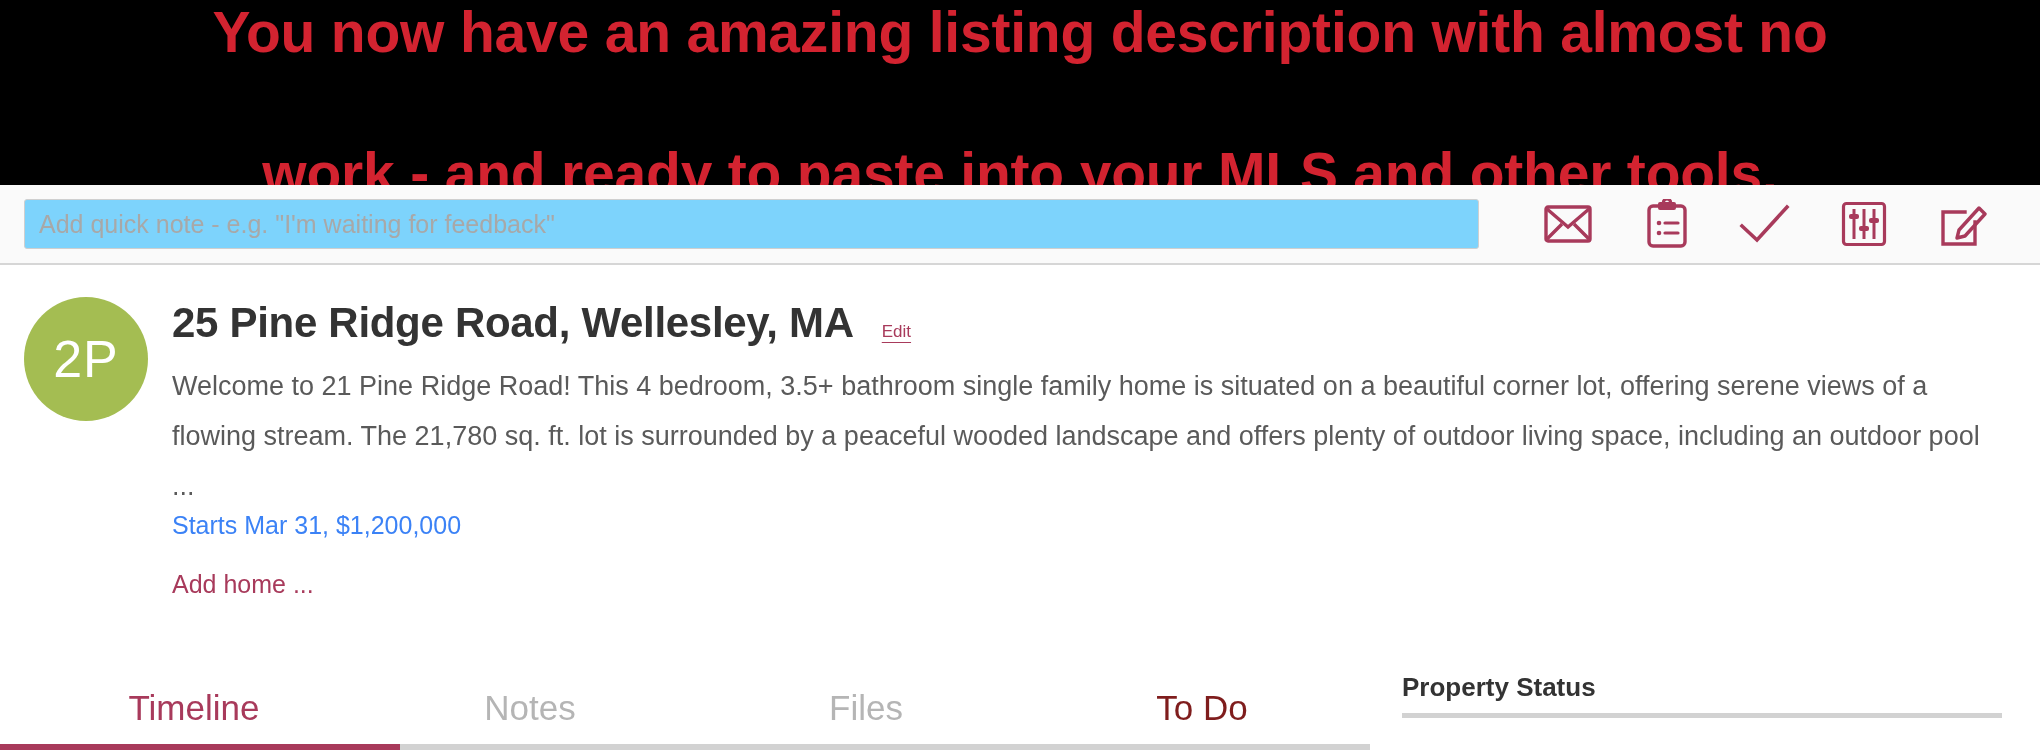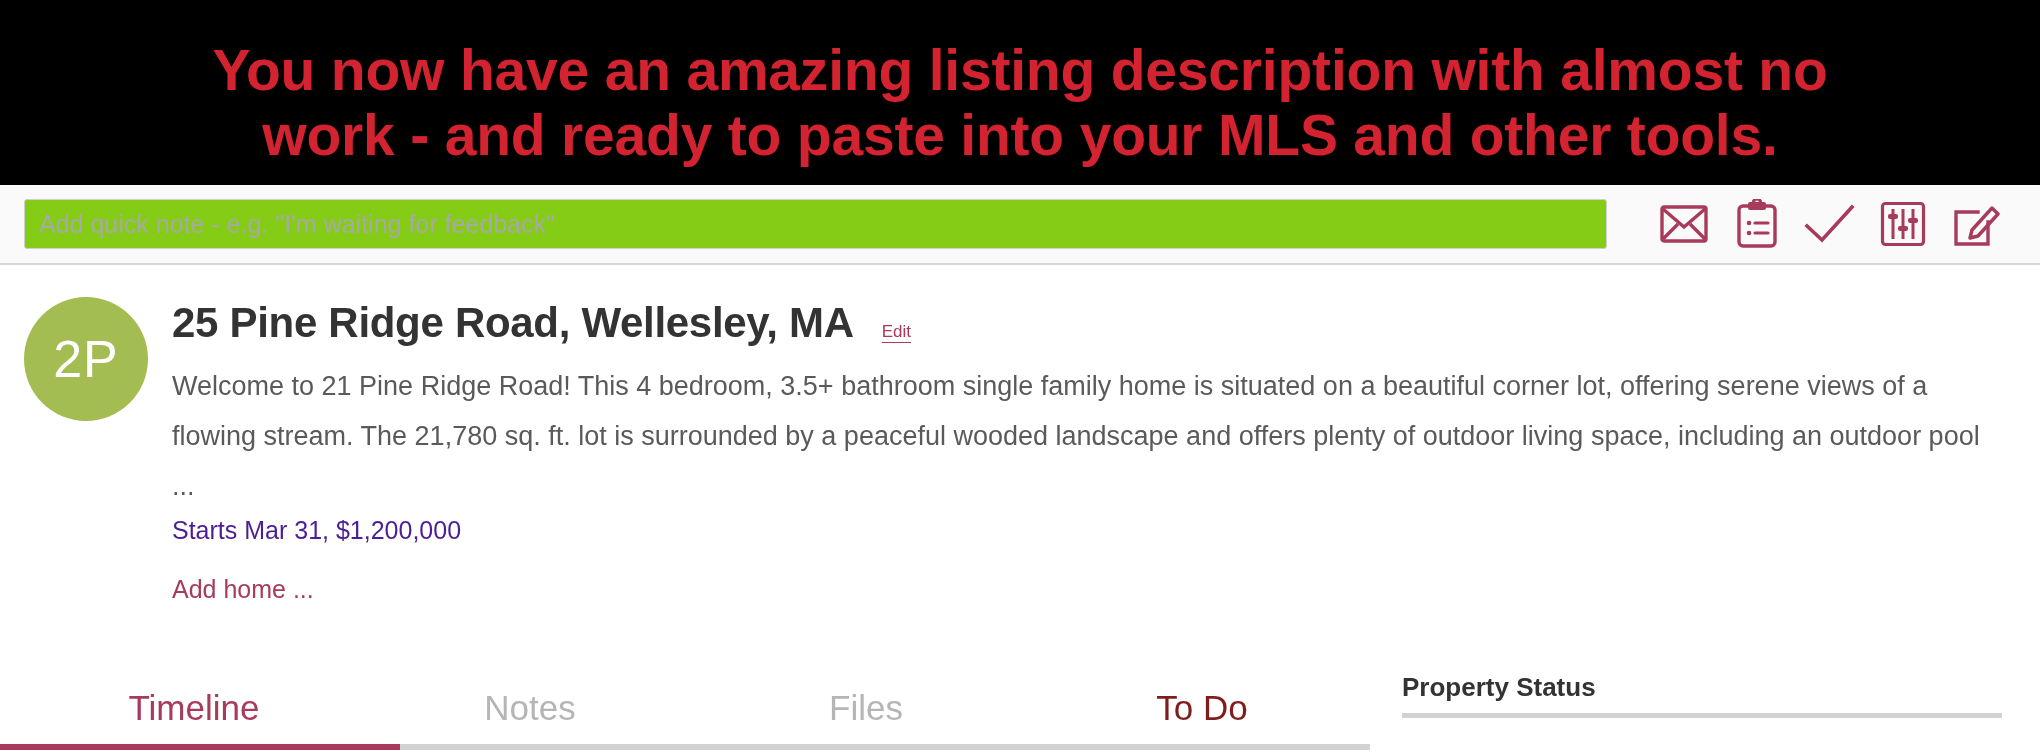--- a/index.html
+++ b/index.html
@@ -21,21 +21,21 @@
   
   .banner {
     position: absolute;
     left: 0; top: 0;
     width: 2040px;
     height: 206px;
     background: #000000;
     display: flex;
     flex-direction: column;
     align-items: center;
-    justify-content: center;
+    justify-content: space-between;
     padding: 0 60px;
   }
   .banner-line {
     color: #d32330;
     font-size: 57px;
     font-weight: bold;
     line-height: 1.14;
     text-align: center;
     white-space: nowrap;
     letter-spacing: -0.2px;
@@ -47,25 +47,25 @@
     left: 0; top: 185px;
     width: 2040px;
     height: 80px;
     background: #fafafa;
     border-bottom: 2px solid #d6d6d6;
     display: flex;
     align-items: center;
     padding: 0 24px;
   }
   .note-input {
-    width: 1583px;
+    width: 1455px;
     height: 50px;
     border: 1px solid #cfcfcf;
     border-radius: 3px;
-    background: #84cc16;
+    background: #7dd3fc;
     font-family: "Liberation Sans", sans-serif;
     font-size: 25px;
     color: #333333;
     padding: 0 14px;
     outline: none;
   }
   .note-input::placeholder { color: #a8a8a8; }
 
   .tool-icons {
     display: flex;
@@ -134,23 +134,22 @@
   }
 
   .record-desc {
     margin-top: 14px;
     font-size: 27px;
     line-height: 50px;
     color: #5a5a5a;
     max-width: 1830px;
   }
   .record-meta {
-    margin-top: 5px;
     font-size: 25px;
-    color: #4c1d95;
+    color: #3b82f6;
   }
   .add-tags {
     margin-top: 30px;
     font-size: 25px;
     color: #a83a5b;
     cursor: pointer;
     display: inline-block;
   }
 
   

